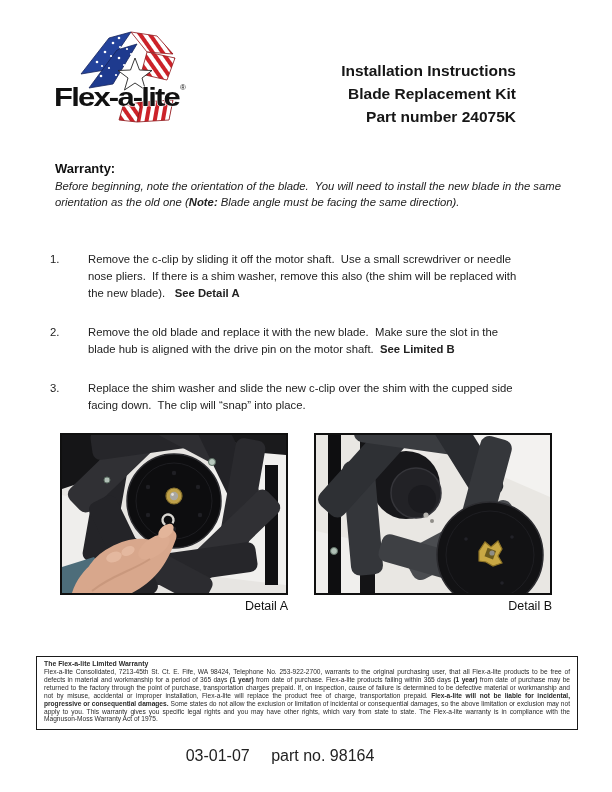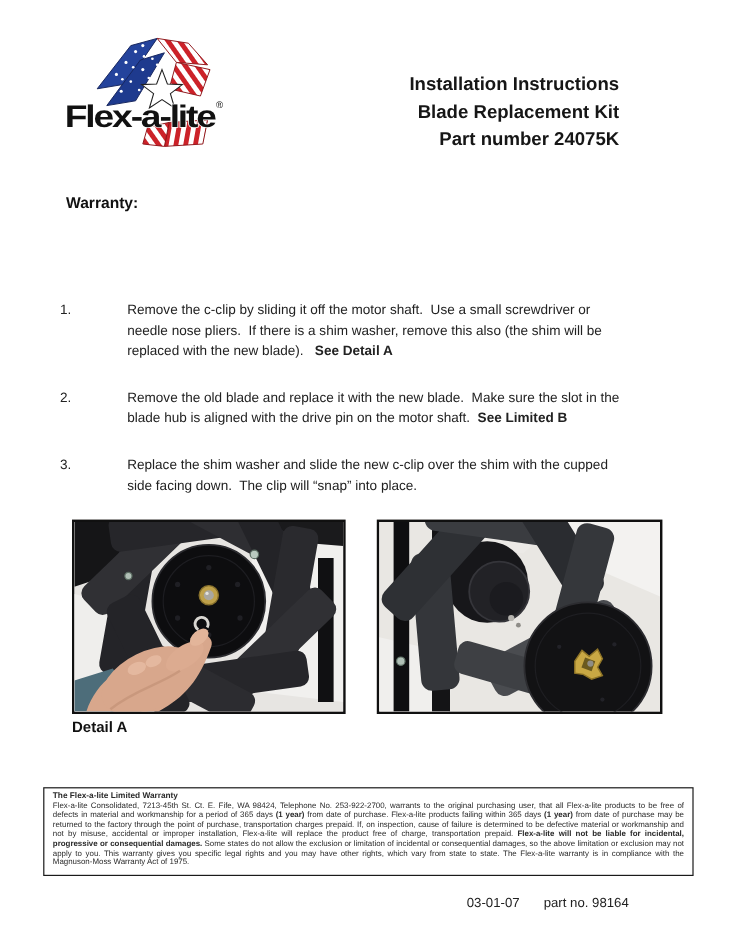--- a/index.html
+++ b/index.html
@@ -13,37 +13,37 @@
                font-size:15.5px;font-weight:bold;line-height:23px;color:#161616;}
   
   .important-heading{left:55px;top:161px;font-size:13px;font-weight:bold;color:#111;}
   .important-text{left:55px;top:178px;width:514px;font-size:11.3px;font-style:italic;
                   line-height:16px;white-space:pre-wrap;color:#222;}
   
   .steps{left:50px;top:251px;width:478px;}
   .step{display:flex;}
   .step + .step{margin-top:22px;}
   .step-num{width:38px;flex:0 0 38px;font-size:11.3px;line-height:17px;color:#222;}
-  .step-text{flex:1;font-size:11.3px;line-height:17px;white-space:pre-wrap;color:#222;margin-left:18px;}
+  .step-text{flex:1;font-size:11.3px;line-height:17px;white-space:pre-wrap;color:#222;}
   .seg-bold{font-weight:bold;}
   
   .figure{border:2px solid #101010;background:#e9e7e4;box-sizing:border-box;}
   .figure-a{left:60px;top:433px;width:228px;height:162px;}
   .figure-b{left:314px;top:433px;width:238px;height:162px;}
-  .caption{top:599px;text-align:left;font-size:12.5px;font-weight:bold;color:#111;}
+  .caption{top:599px;text-align:right;font-size:12.5px;font-weight:normal;color:#111;}
   .caption-a{left:60px;width:228px;}
   .caption-b{left:314px;width:238px;}
   .figure svg{display:block;width:100%;height:100%;}
   
   .warranty{left:36px;top:656px;width:542px;height:74px;border:1px solid #1a1a1a;
             box-sizing:border-box;padding:3px 7px 2px 7px;color:#2a2a2a;}
   .warranty-heading{font-size:6.9px;font-weight:bold;line-height:8px;}
   .warranty-text{font-size:6.6px;line-height:7.9px;text-align:justify;}
   
-  .footer{left:36px;top:747px;width:488px;text-align:right;font-size:11px;color:#222;}
+  .footer{left:36px;top:747px;width:488px;text-align:center;font-size:16px;color:#222;}
   .footer span + span{margin-left:17px;}
 </style>
 </head>
 <body>
 
 <div class="page">
 
   <div class="abs logo">
     <svg viewBox="0 0 136 106">
       <defs>
@@ -93,20 +93,21 @@
     </svg>
   </div>
 
   <div class="abs title-block">
     <div>Installation Instructions</div>
     <div>Blade Replacement Kit</div>
     <div>Part number 24075K</div>
   </div>
 
   <div class="abs important-heading">Warranty:</div>
+  <div class="abs important-text"><span>Before beginning, note the orientation of the blade.  You will need to install the new blade in the same orientation as the old one (</span><span class="seg-bold">Note:</span><span> Blade angle must be facing the same direction).</span></div>
 
   <div class="abs steps">
     <div class="step">
       <div class="step-num">1.</div>
       <div class="step-text"><span>Remove the c-clip by sliding it off the motor shaft.  Use a small screwdriver or needle nose pliers.  If there is a shim washer, remove this also (the shim will be replaced with the new blade).   </span><span class="seg-bold">See Detail A</span></div>
     </div>
     <div class="step">
       <div class="step-num">2.</div>
       <div class="step-text"><span>Remove the old blade and replace it with the new blade.  Make sure the slot in the blade hub is aligned with the drive pin on the motor shaft.  </span><span class="seg-bold">See Limited B</span></div>
     </div>
@@ -251,20 +252,21 @@
 
       <g>
         <polygon points="163,116 169,107 175,112 182,106 186,114 182,121 186,128 177,131 170,127 163,126" fill="#c9a844" stroke="#8f7426" stroke-width="1.2"></polygon>
         <rect x="170" y="114" width="9" height="9" fill="#6b5a1e" transform="rotate(20,174,118)"></rect>
         <circle cx="176" cy="118" r="2.6" fill="#8f8d86"></circle>
       </g>
     </svg>
   </div>
 
   <div class="abs caption caption-a">Detail A</div>
+  <div class="abs caption caption-b">Detail B</div>
 
   <div class="abs warranty">
     <div class="warranty-heading">The Flex-a-lite Limited Warranty</div>
     <div class="warranty-text"><span>Flex-a-lite Consolidated, 7213-45th St. Ct. E.  Fife, WA 98424, Telephone No. 253-922-2700, warrants to the original purchasing user, that all Flex-a-lite products to be free of defects in material and workmanship for a period of 365 days </span><span class="seg-bold">(1 year)</span><span> from date of purchase. Flex-a-lite products failing within 365 days </span><span class="seg-bold">(1 year)</span><span> from date of purchase may be returned to the factory through the point of purchase, transportation charges prepaid. If, on inspection, cause of failure is determined to be defective material or workmanship and not by misuse, accidental or improper installation, Flex-a-lite will replace the product free of charge, transportation prepaid. </span><span class="seg-bold">Flex-a-lite will not be liable for incidental, progressive or consequential damages.</span><span> Some states do not allow the exclusion or limitation of incidental or consequential damages, so the above limitation or exclusion may not apply to you. This warranty gives you specific legal rights and you may have other rights, which vary from state to state. The Flex-a-lite warranty is in compliance with the Magnuson-Moss Warranty Act of 1975.</span></div>
   </div>
 
   <div class="abs footer">
     <span>03-01-07</span>
     <span>part no. 98164</span>
   </div>

